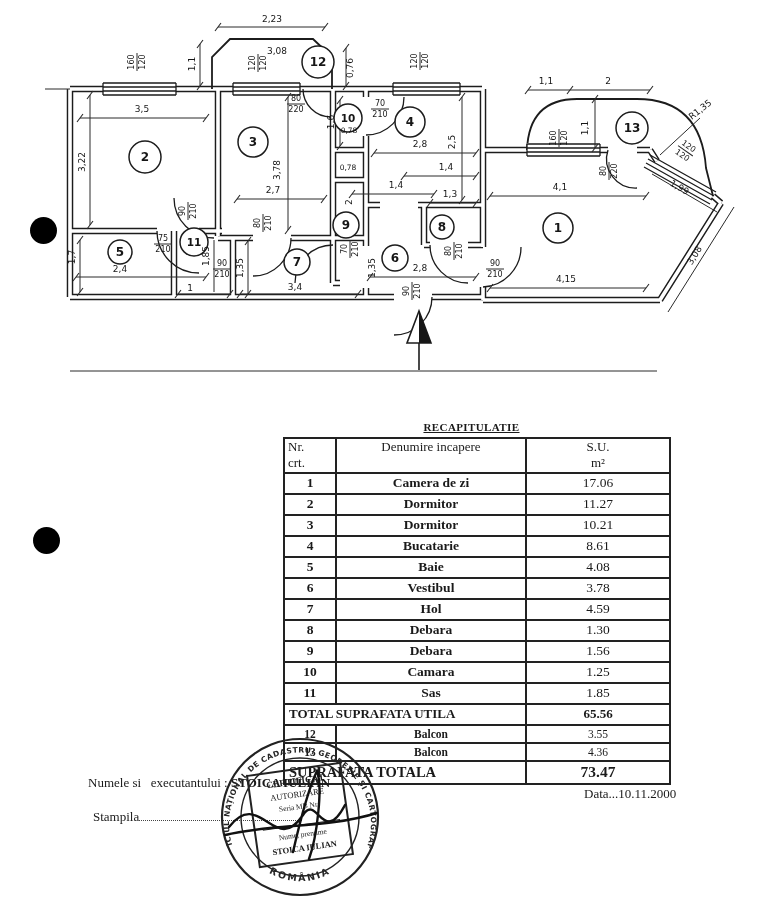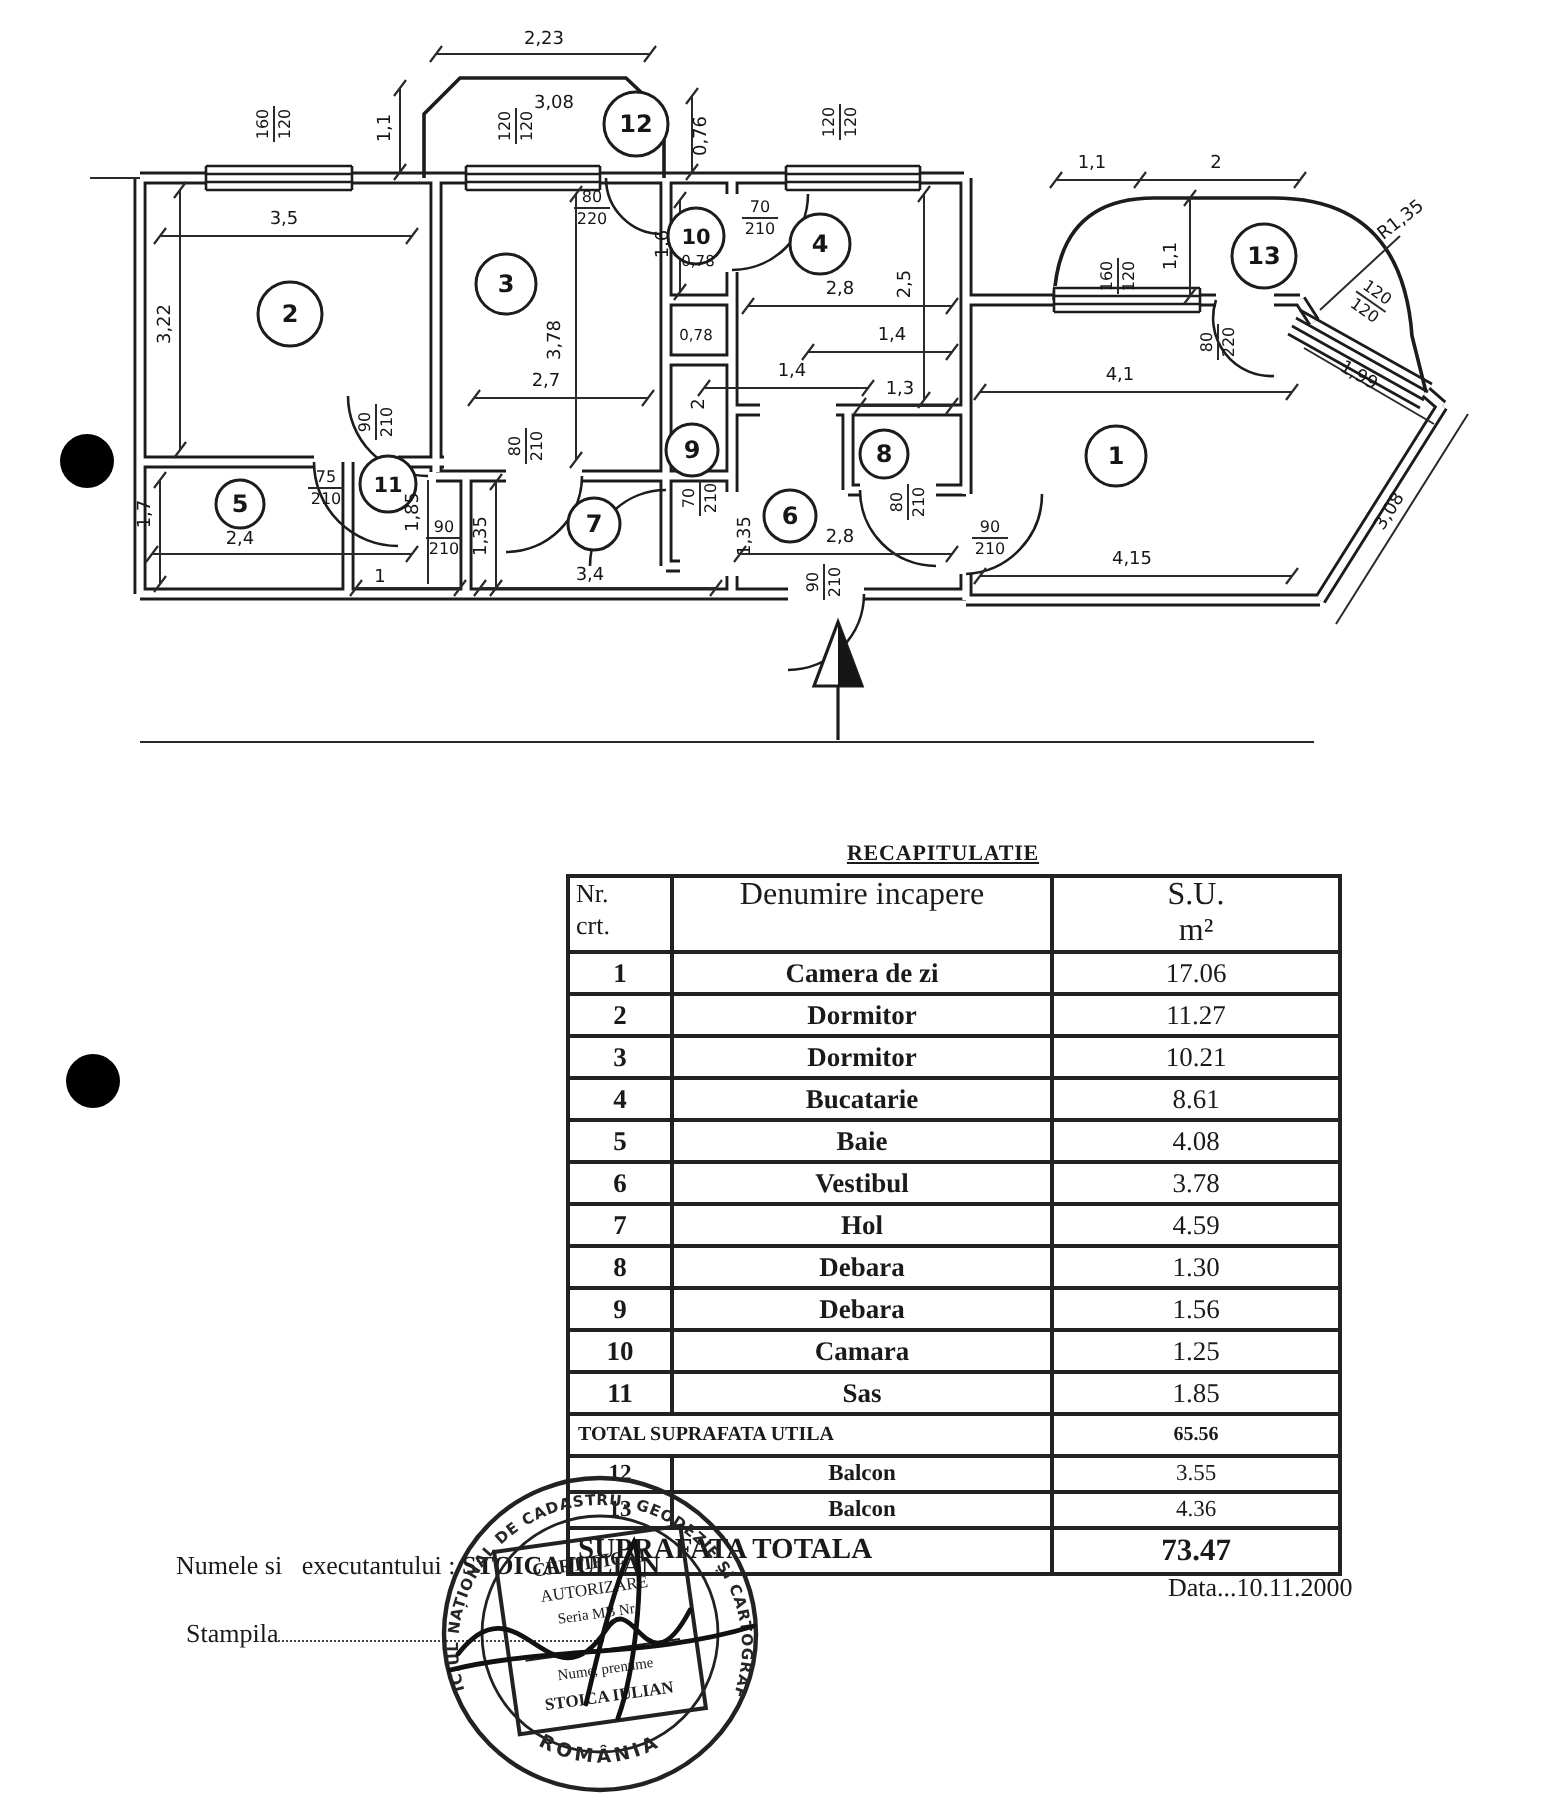--- a/index.html
+++ b/index.html
@@ -22,26 +22,26 @@
   .roomn{font-size:12px;text-anchor:middle;font-weight:bold;}
   .fracT{font-size:8px;text-anchor:middle;}
   
   #recap-title{position:absolute;left:283px;top:421px;width:377px;text-align:center;
      font-size:11px;font-weight:bold;letter-spacing:.4px;text-decoration:underline;}
   #recap{position:absolute;left:283px;top:437px;border-collapse:collapse;}
   #recap td,#recap th{border:2px solid #222;padding:0 3px;font-weight:normal;}
   #recap .c1{width:44px;text-align:center;}
   #recap .c2{width:182px;text-align:center;}
   #recap .c3{width:136px;text-align:center;font-family:Liberation Serif, serif;}
-  #recap thead th{font-size:16px;vertical-align:top;}
+  #recap thead th{font-size:13px;vertical-align:top;}
   #recap thead .hnr{text-align:left;font-size:13px;line-height:1.25;}
   #recap tbody td{height:19px;font-size:13.5px;}
   #recap .b{font-weight:bold;}
   #recap .sm td{height:16px;font-size:11.5px;}
-  #recap .tot td{font-size:10px;margin-left:19px;}
+  #recap .tot td{font-size:13px;margin-left:19px;}
   #recap .tot .lbl{text-align:left;padding-left:4px;}
   #recap .grand td{height:21px;font-size:14.5px;}
   #recap .grand .lbl{text-align:left;padding-left:4px;}
   #recap .grand .val{font-size:15.5px;}
   
   .ft{position:absolute;font-size:13px;white-space:pre;}
   .leader{display:inline-block;border-bottom:1.6px dotted #444;height:11px;}
   #stampsvg{position:absolute;left:205px;top:727px;pointer-events:none;}
   .ring{fill:none;stroke:#222;}
   .stext{font-family:"DejaVu Sans",sans-serif;font-weight:bold;fill:#262626;}

